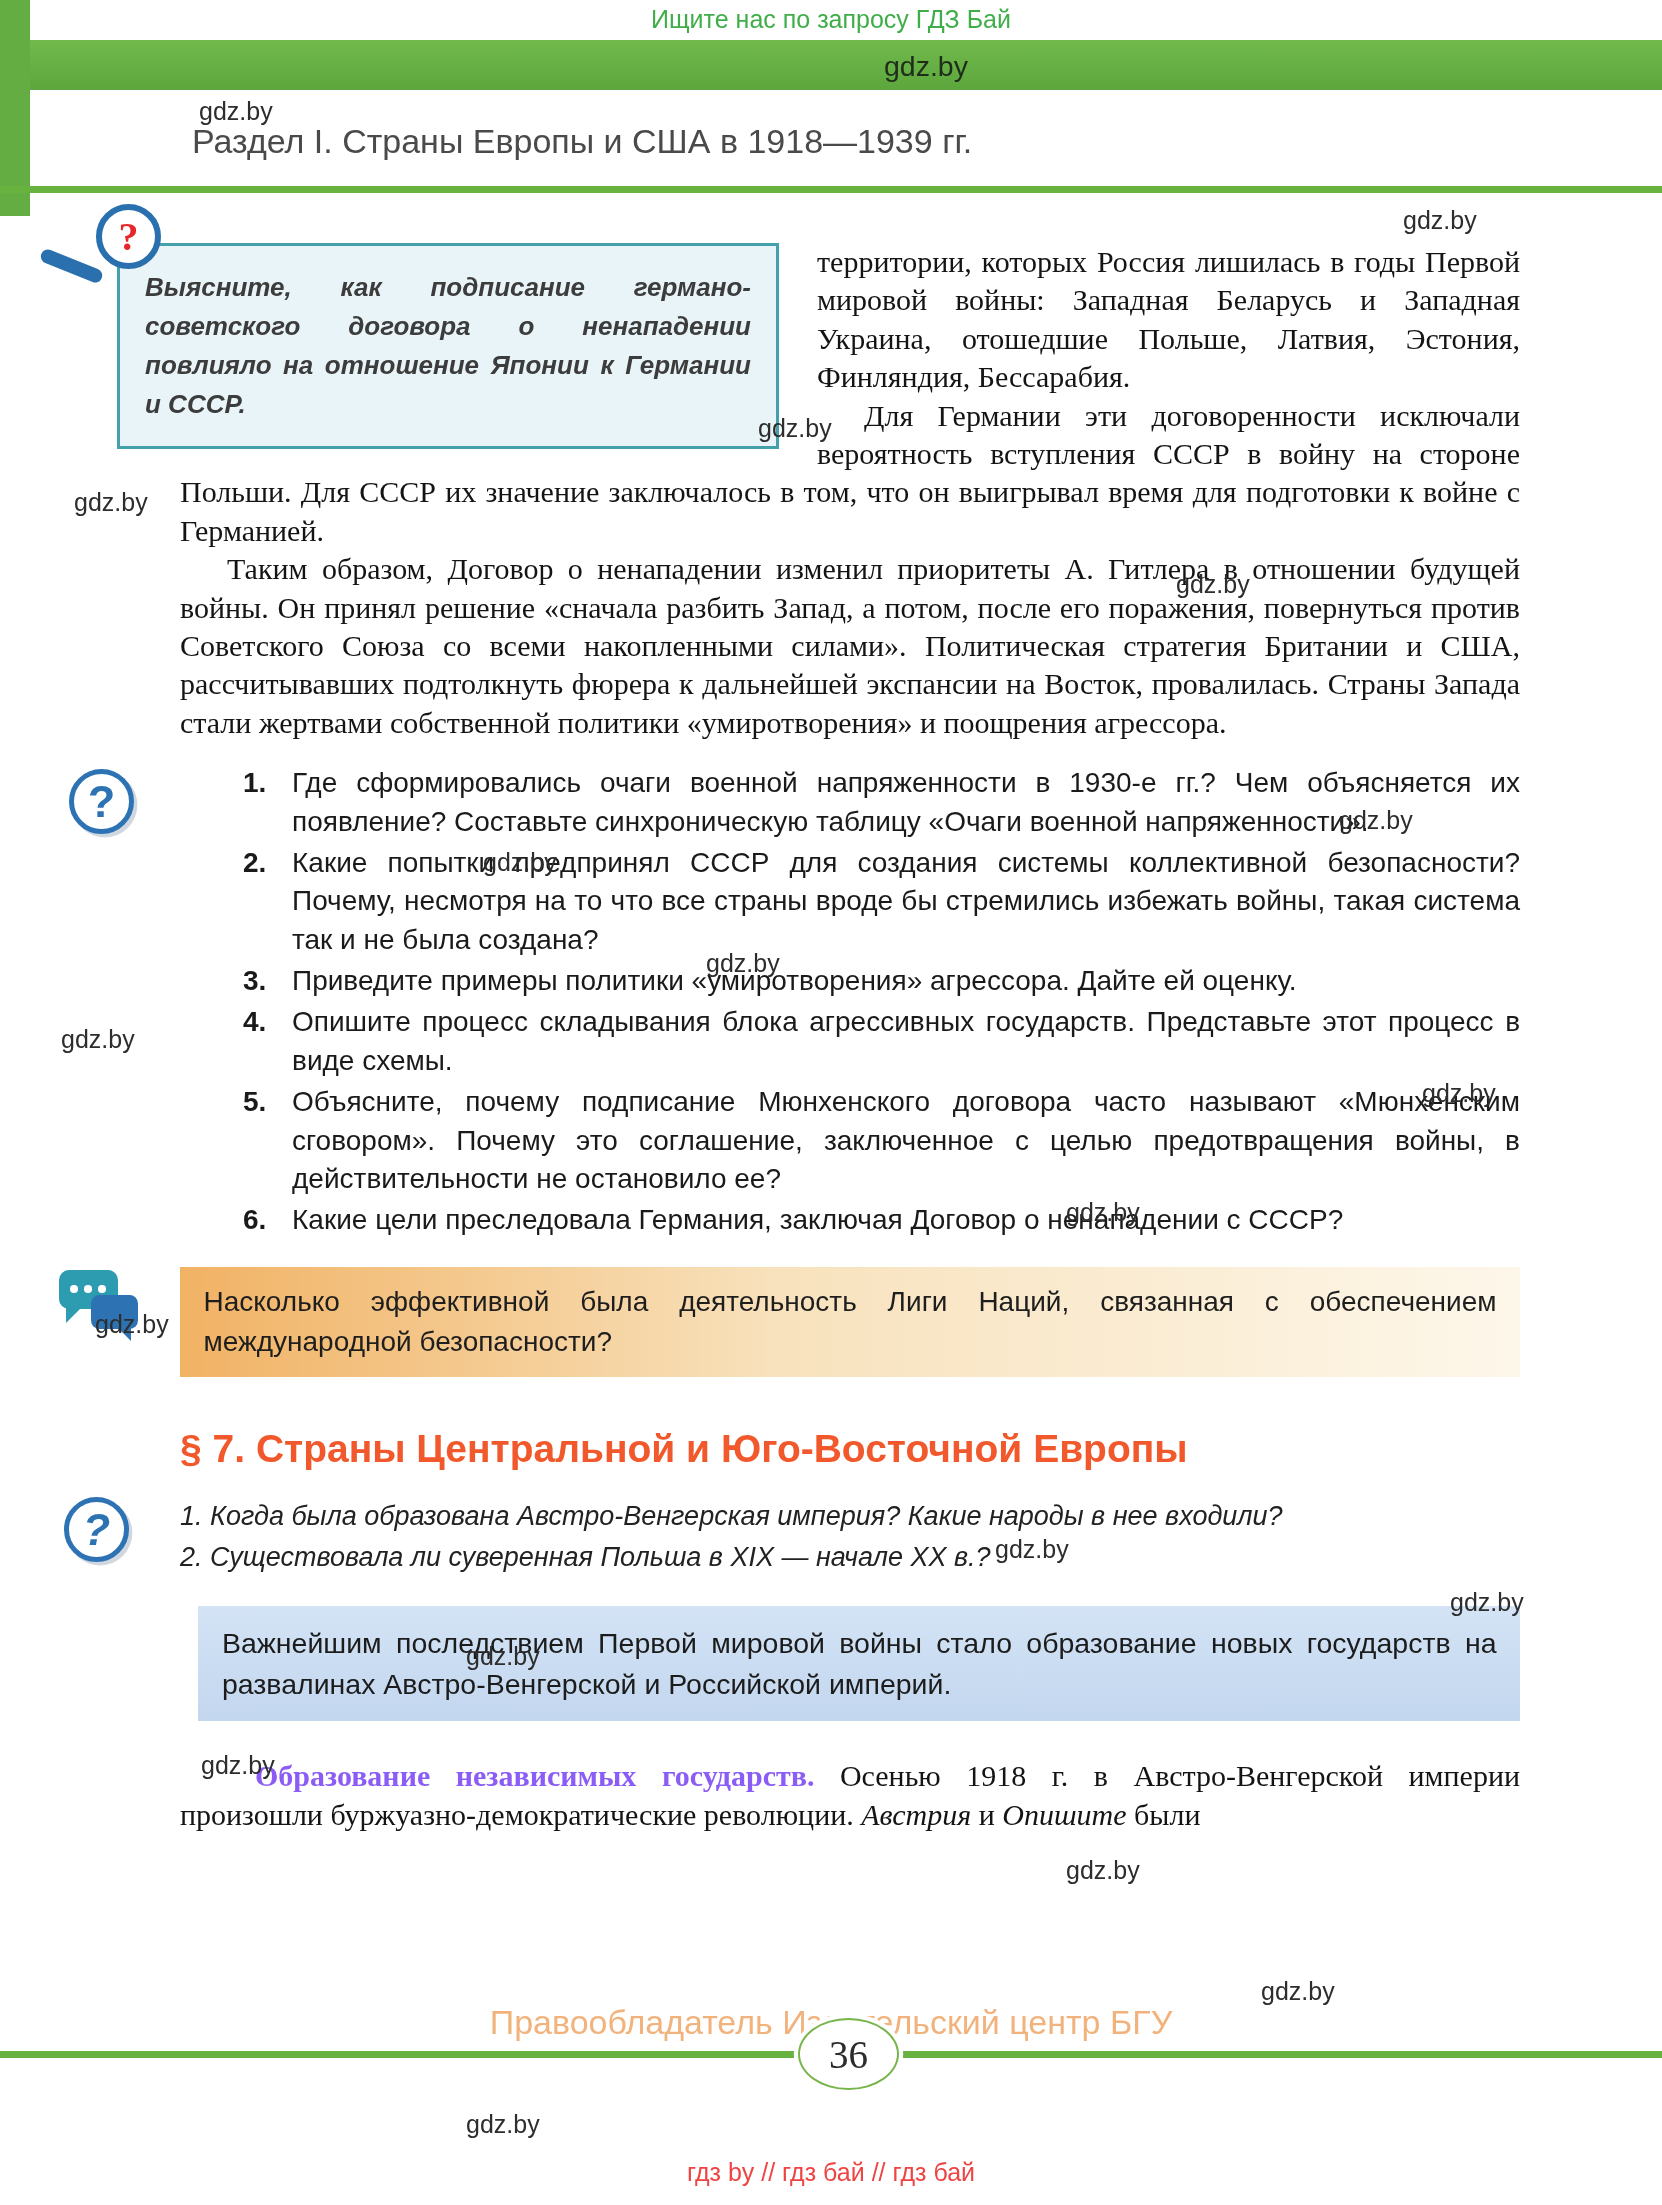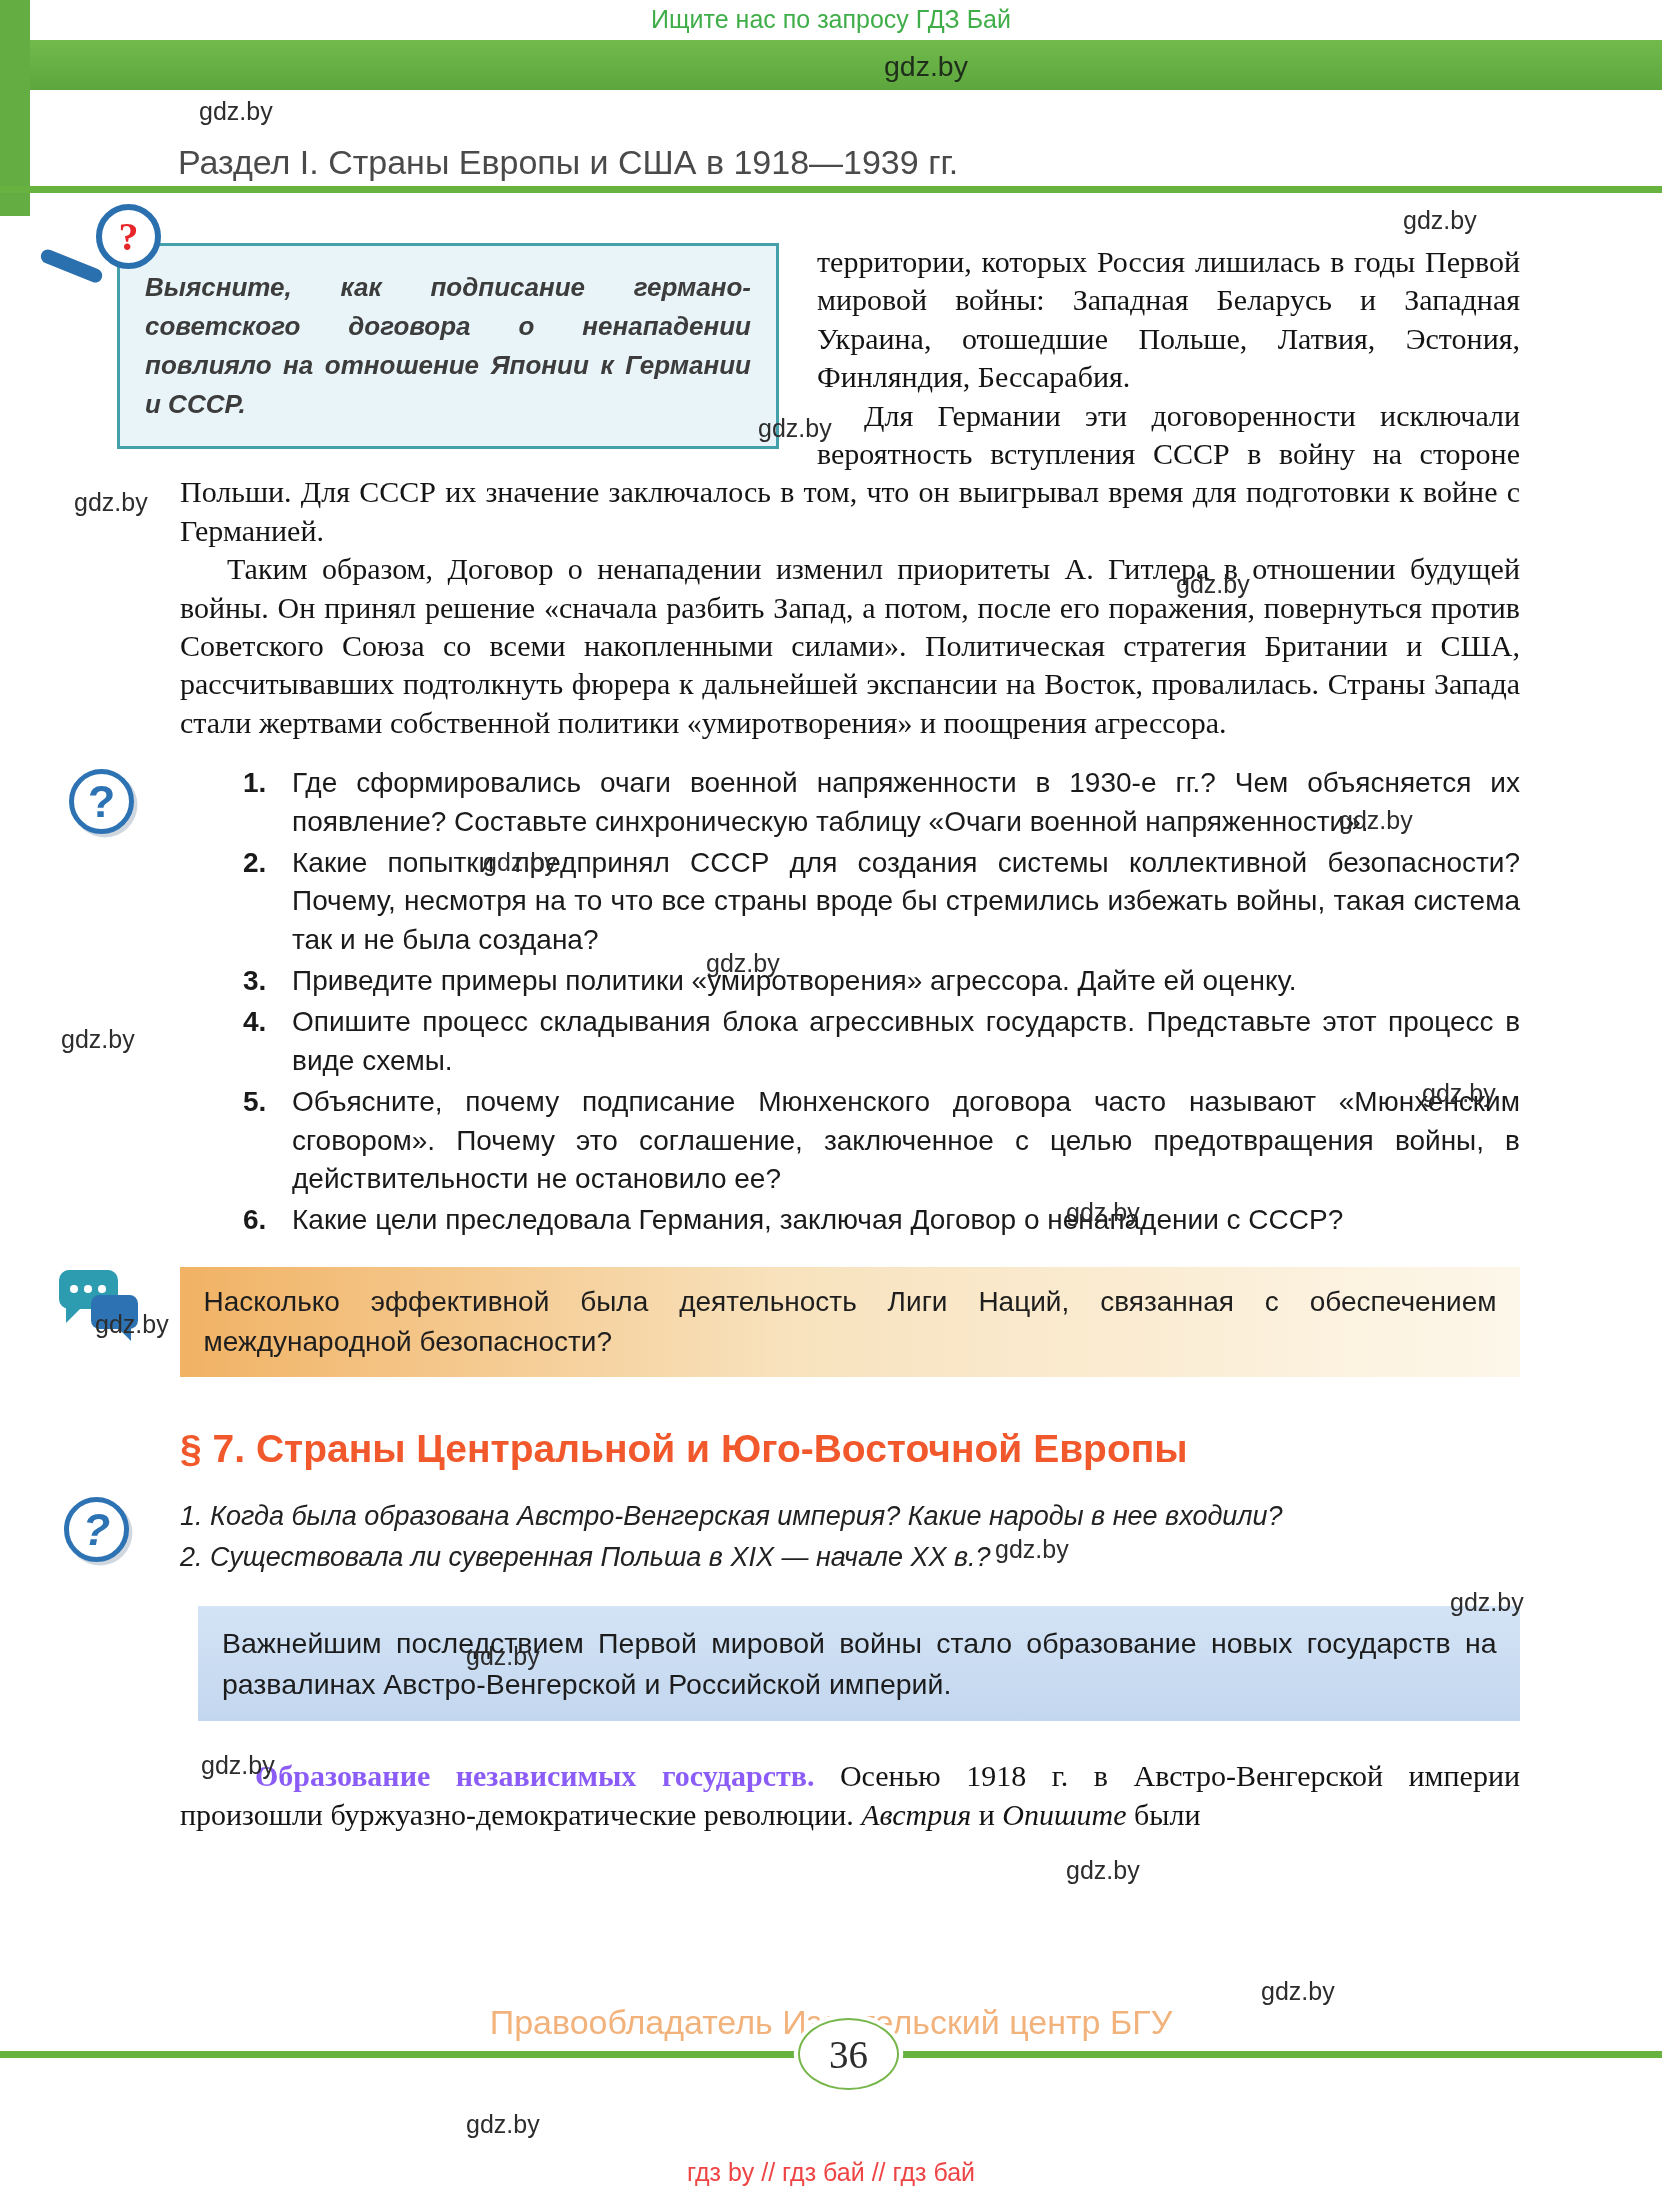--- a/index.html
+++ b/index.html
@@ -17,22 +17,22 @@
   .top-bar {
     position:absolute; top:40px; left:0; width:100%; height:50px;
     background:linear-gradient(180deg,#72ba4c,#5ca63d);
   }
   .top-bar .bar-label {
     position:absolute; left:884px; top:10px;
     font-family:"Liberation Sans", sans-serif; font-size:28.5px; color:#1f2e1b;
   }
   .left-strip { position:absolute; top:0; left:0; width:30px; height:216px; background:#63ad43; }
   .page-heading {
-    position:absolute; top:122px; left:178px;
-    font-family:"Liberation Sans", sans-serif; font-size:34px; color:#4a4a4a;margin-top:21px;
+    position:absolute; top:122px; left:192px;
+    font-family:"Liberation Sans", sans-serif; font-size:34px; color:#4a4a4a;
   }
   .rule-top {
     position:absolute; top:186px; left:0; width:100%; height:5px;
     border-top:5.9px solid #68b240; border-bottom:2.5px solid #68b240; background:#fff;
   }
   
   .content { position:absolute; top:199px; left:0; width:1662px; padding:44px 142px 0 180px; }
   .callout-float { float:left; width:662px; margin:0 38px 4.2px -63px; position:relative; }
   .callout-box {
     border:3.4px solid #44a0ab; background:#e9f4f8; padding:22px 25px;

